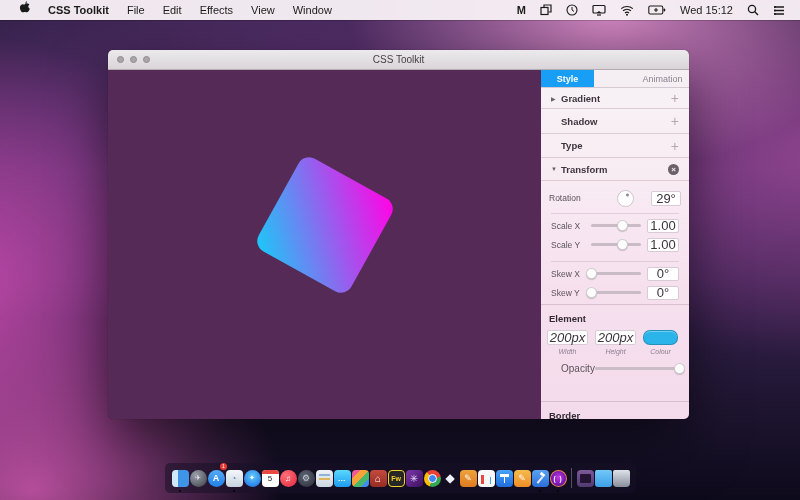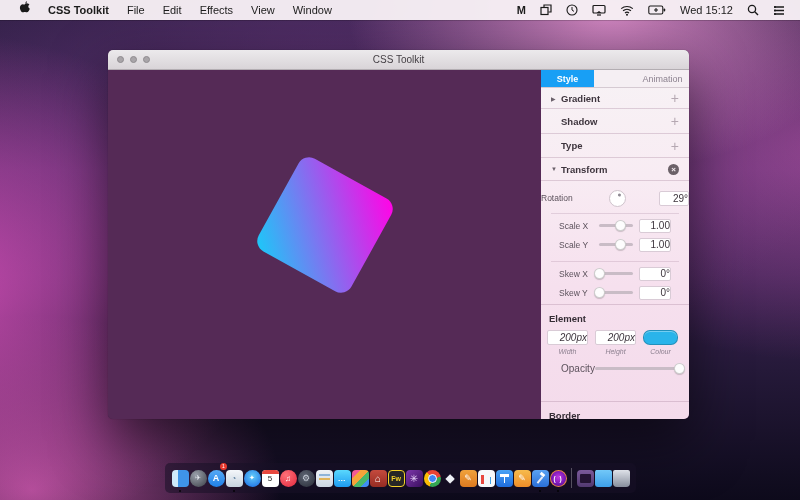--- a/index.html
+++ b/index.html
@@ -50,31 +50,31 @@
   .tab.active{color:#fff;font-weight:bold;}
   .sec-row{flex:none;display:flex;align-items:center;padding:0 10px;
     border-bottom:1px solid rgba(150,110,140,.28);}
   .sec-row .disc{width:10px;font-size:6px;color:#6b616b;}
   .sec-row .sec-label{font-size:9.5px;font-weight:bold;color:#3d343d;}
   .sec-action{margin-left:auto;}
   .plus{font-size:14px;font-weight:300;color:#b5a8b2;line-height:10px;}
   .close-x{width:11px;height:11px;border-radius:50%;background:#6b6168;color:#f6eef3;
     font-size:8px;line-height:11px;text-align:center;font-weight:bold;}
   .tbody{flex:none;padding:4px 0 2px;border-bottom:1px solid rgba(150,110,140,.28);}
-  .trow{height:26px;display:flex;align-items:center;padding:0 0;}
+  .trow{height:26px;display:flex;align-items:center;padding:0 8px;}
   .trow-label{width:42px;font-size:8.5px;color:#5c525c;}
   .dial{position:relative;width:17px;height:17px;border-radius:50%;background:#fff;
     border:1px solid #cfc3cc;box-sizing:border-box;margin-left:26px;}
   .dial-arm{position:absolute;inset:0;}
   .dial-dot{position:absolute;left:50%;top:2px;width:3px;height:3px;margin-left:-1.5px;border-radius:50%;background:#8f8a93;}
   .field{background:#fff;border:1px solid #d9cbd6;border-radius:2px;color:#3c343c;
-    font-size:10px;text-align:right;box-sizing:border-box;}
+    font-size:13px;text-align:center;box-sizing:border-box;}
   .rot-field{width:30px;height:15px;line-height:13px;margin-left:auto;}
   .hdiv{height:1px;background:rgba(150,110,140,.22);margin:2px 10px;}
-  .srow{height:19px;display:flex;align-items:center;padding:0 18px;}
+  .srow{height:19px;display:flex;align-items:center;padding:0 10px;}
   .srow .trow-label{width:40px;}
   .track{position:relative;flex:1;height:3px;border-radius:2px;background:#c9bcc6;margin:0 6px 0 0;}
   .knob{position:absolute;top:50%;width:11px;height:11px;margin:-5.5px 0 0 -5.5px;border-radius:50%;
     background:#fdfdfd;border:1px solid rgba(0,0,0,.18);box-sizing:border-box;box-shadow:0 1px 1px rgba(0,0,0,.18);}
   .sval{width:32px;height:14px;line-height:12px;flex:none;}
   .skew-gap{height:5px;}
 
   
   .esec{flex:none;padding:6px 6px 0;}
   .esec-header{font-size:9.5px;font-weight:bold;color:#352d35;padding:2px 2px 6px;}

